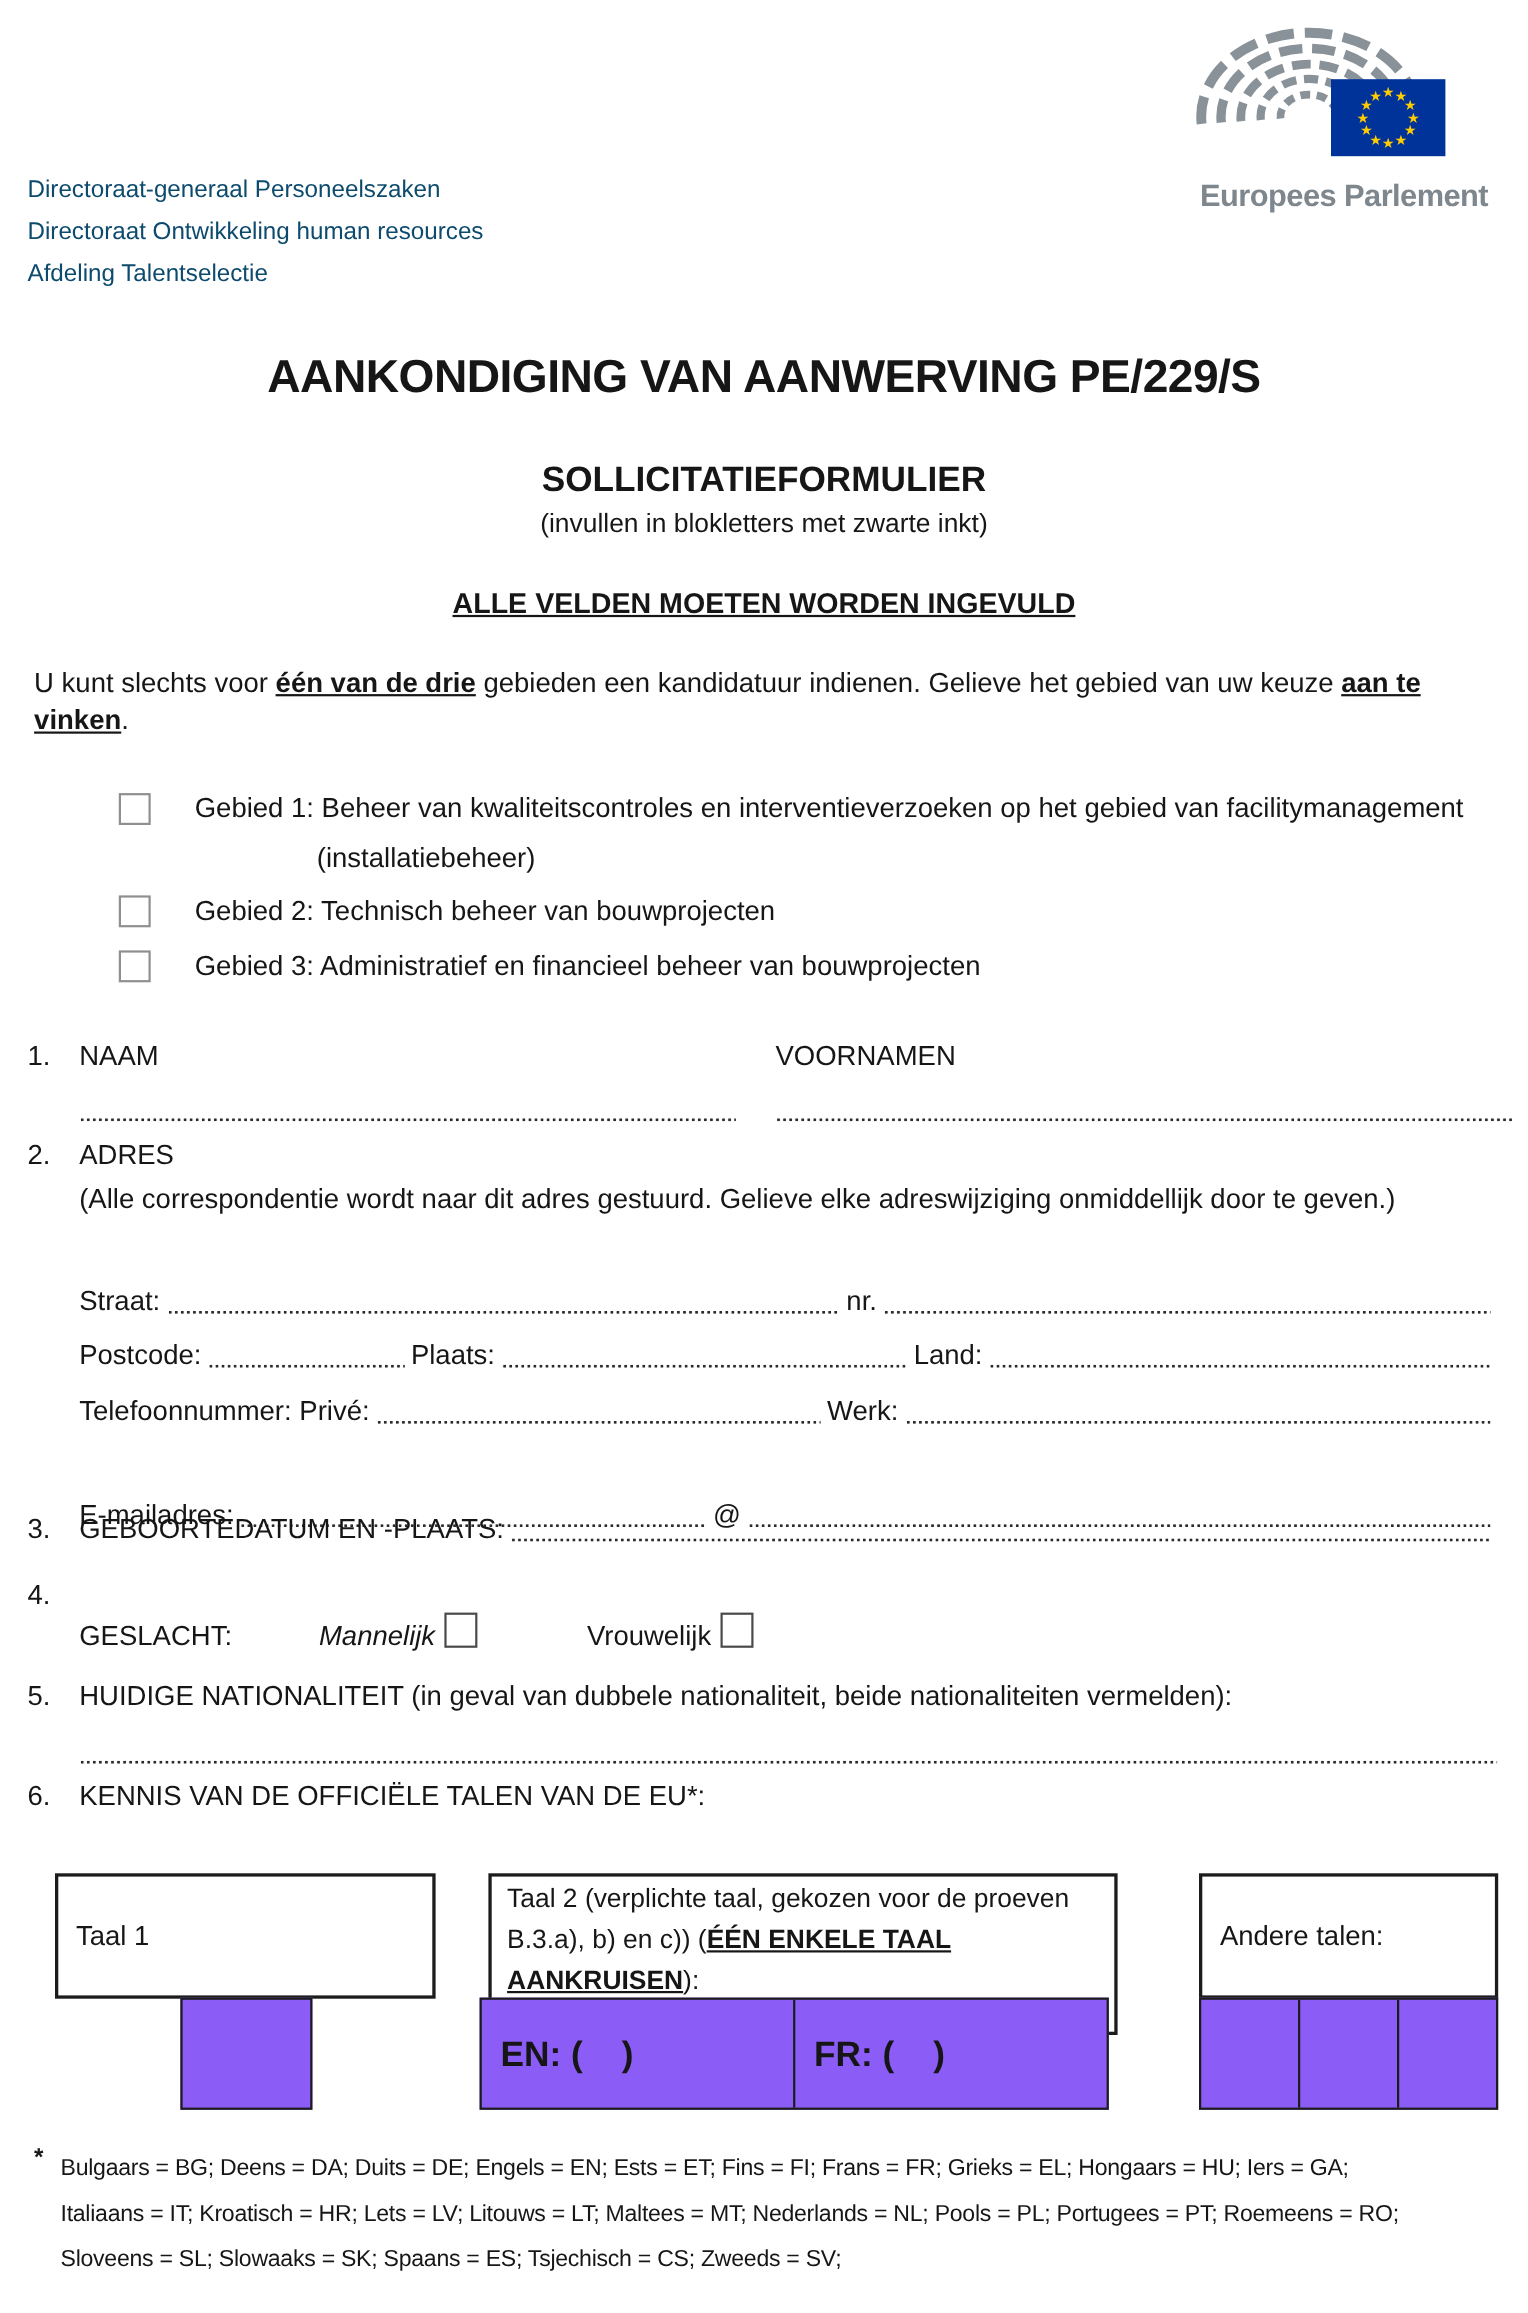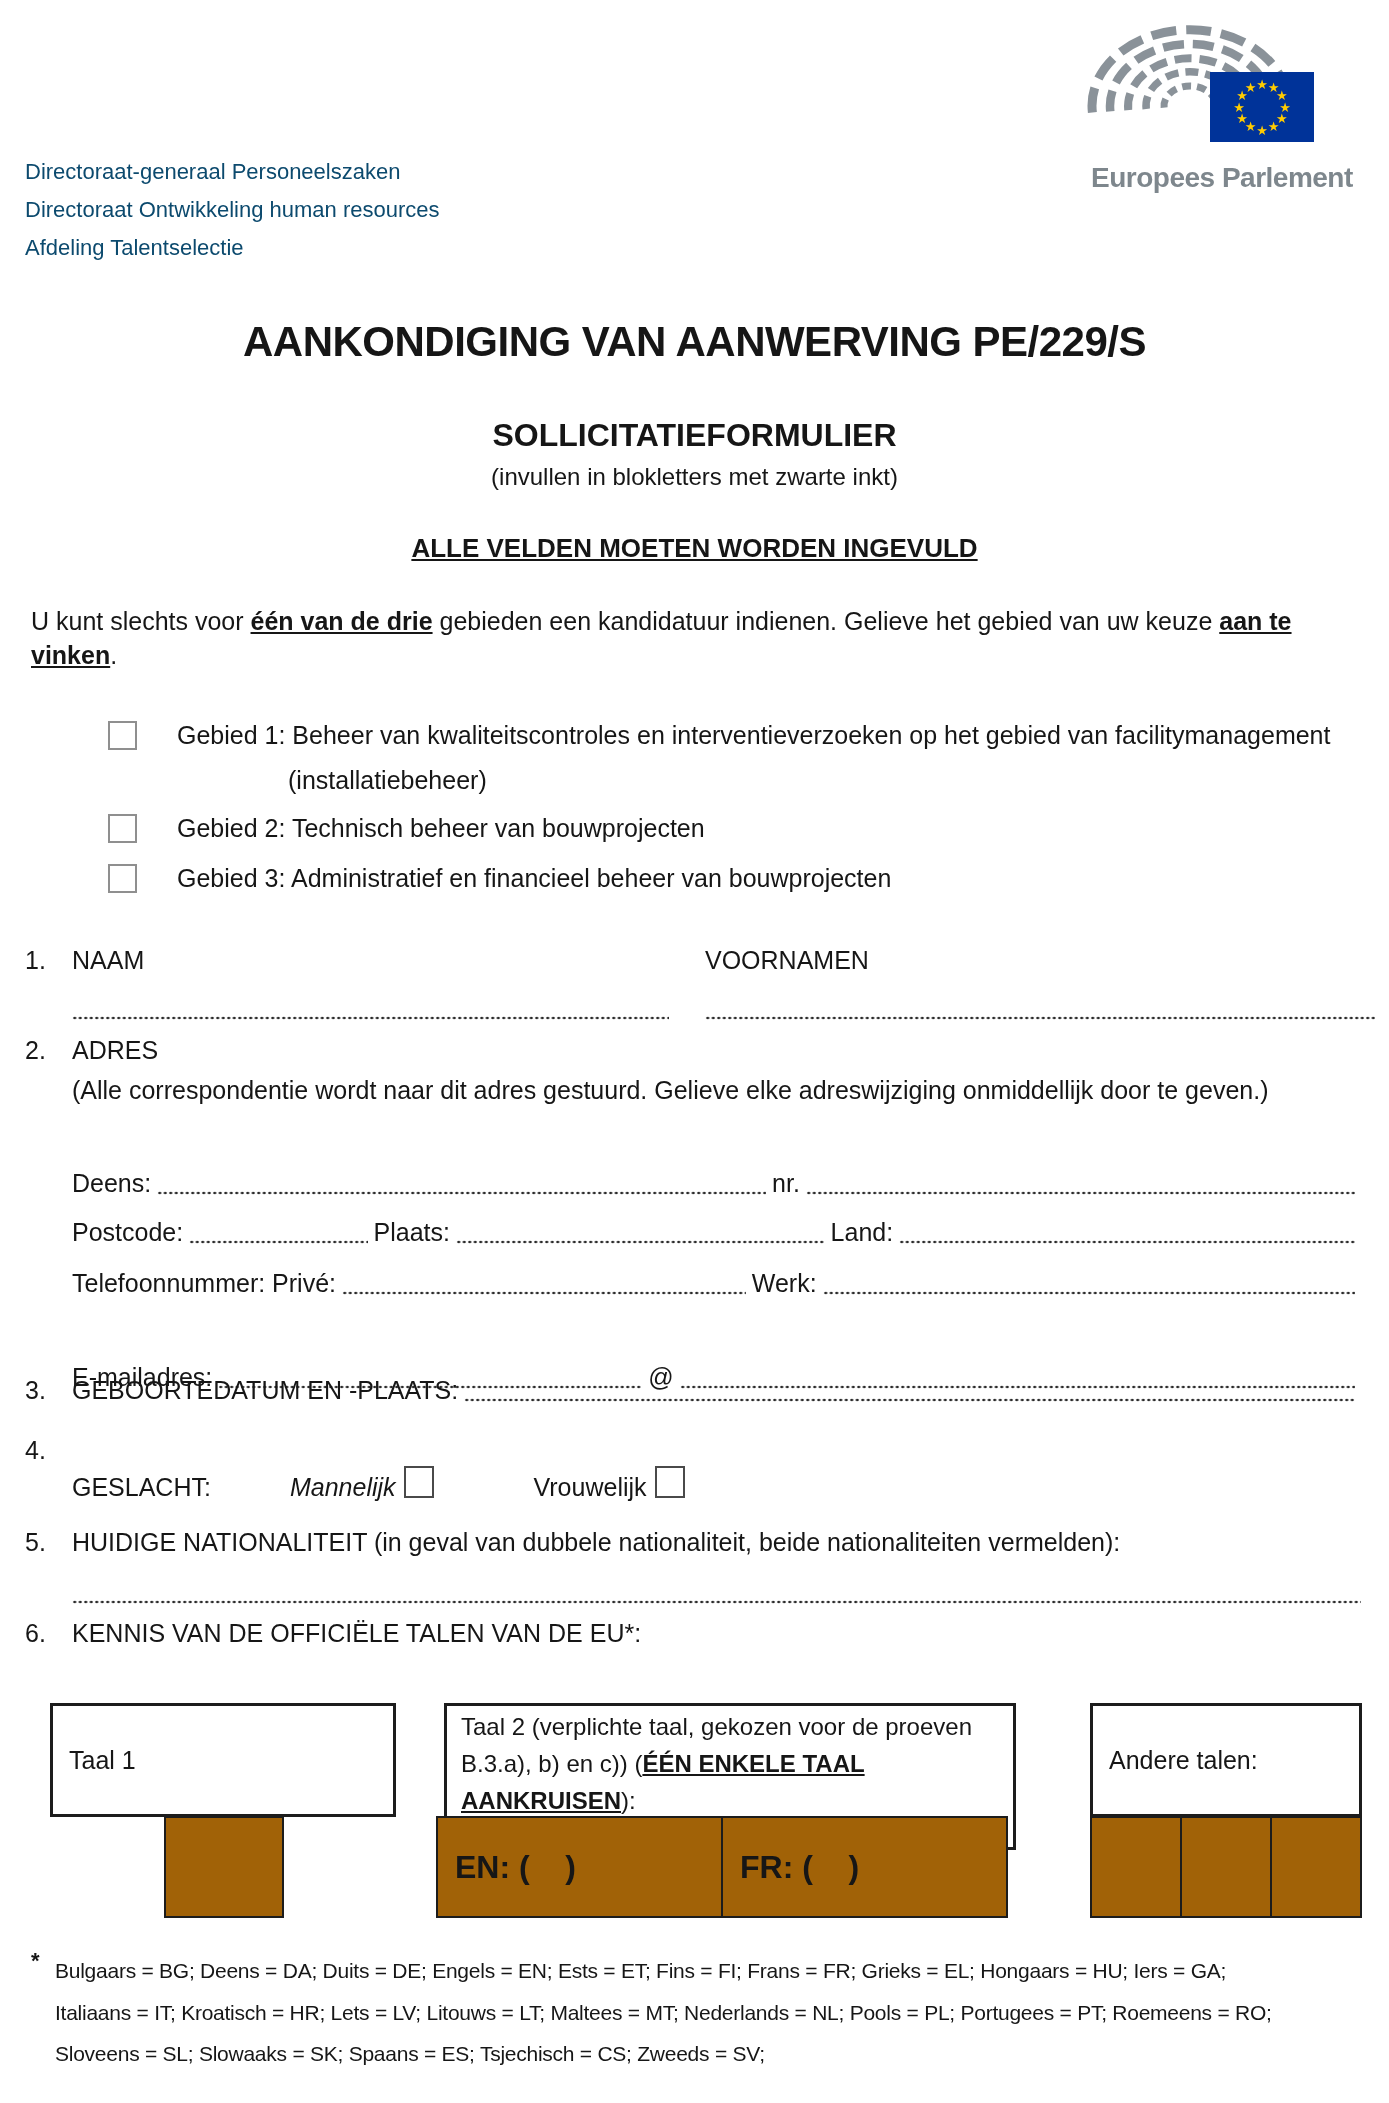--- a/index.html
+++ b/index.html
@@ -43,21 +43,21 @@
   .lead{position:absolute;height:10px;background-position:left bottom;}
   .addr{position:absolute;left:72px;right:28px;height:34px;display:flex;align-items:flex-end;font-size:25px;line-height:34px;white-space:nowrap;}
   .addr .dots{height:34px;background-position:left calc(100% - 5px);margin:0 6px;}
   .addr span{flex:none;}
   
   .gender{position:absolute;left:72px;height:34px;display:flex;align-items:center;font-size:25px;white-space:nowrap;}
   .cb2{width:26px;height:28px;border:2px solid #4a4a4a;background:#fff;flex:none;transform:translateY(-5px);}
   
   .langtable{position:absolute;left:0;top:1700px;width:1389px;height:230px;}
   .ltbox{position:absolute;box-sizing:border-box;border:3px solid #1c1c1c;background:#fff;font-size:25px;}
-  .ltcell{position:absolute;box-sizing:border-box;border:2px solid #1c1c1c;background:#a16207;}
+  .ltcell{position:absolute;box-sizing:border-box;border:2px solid #1c1c1c;background:#8b5cf6;}
   .lt-taal1{left:50px;top:3px;width:346px;height:114px;display:flex;align-items:center;padding-left:16px;}
   .lt-t1cell{left:164px;top:116px;width:120px;height:102px;}
   .lt-taal2{left:444px;top:3px;width:572px;height:147px;padding:2px 0 0 14px;font-size:24px;line-height:37px;white-space:nowrap;}
   .lt-t2row{left:436px;top:116px;width:572px;height:102px;display:flex;}
   .lt-opt{flex:1;display:flex;align-items:center;padding-left:17px;font-size:32px;font-weight:bold;white-space:pre;box-sizing:border-box;border-right:2px solid #1c1c1c;}
   .lt-opt:last-child{border-right:none;}
   .lt-other{left:1090px;top:3px;width:272px;height:114px;display:flex;align-items:center;padding-left:16px;}
   .lt-otherrow{left:1090px;top:116px;width:272px;height:102px;display:flex;}
   .lt-oc{flex:1;box-sizing:border-box;border-right:2px solid #1c1c1c;}
   .lt-oc:last-child{border-right:none;}
@@ -134,21 +134,21 @@
   <span class="flabel" style="top:944px;">NAAM</span>
   <span class="flabel2" style="top:944px;">VOORNAMEN</span>
   <div class="lead dotsbg" style="left:72px;top:1010px;width:597px;"></div>
   <div class="lead dotsbg" style="left:705px;top:1010px;width:670px;"></div>
 
   <span class="num" style="top:1034px;">2.</span>
   <span class="flabel" style="top:1034px;">ADRES</span>
   <div class="subnote" style="top:1074px;">(Alle correspondentie wordt naar dit adres gestuurd. Gelieve elke adreswijziging onmiddellijk door te geven.)</div>
 
   <div class="addr" style="top:1166px;">
-    <span>Deens:</span>
+    <span>Straat:</span>
     <span class="dots dotsbg" style="flex-grow:612;"></span>
     <span>nr.</span>
     <span class="dots dotsbg" style="flex-grow:552;"></span>
   </div>
   <div class="addr" style="top:1215px;">
     <span>Postcode:</span>
     <span class="dots dotsbg" style="flex-grow:180;"></span>
     <span>Plaats:</span>
     <span class="dots dotsbg" style="flex-grow:372;"></span>
     <span>Land:</span>

